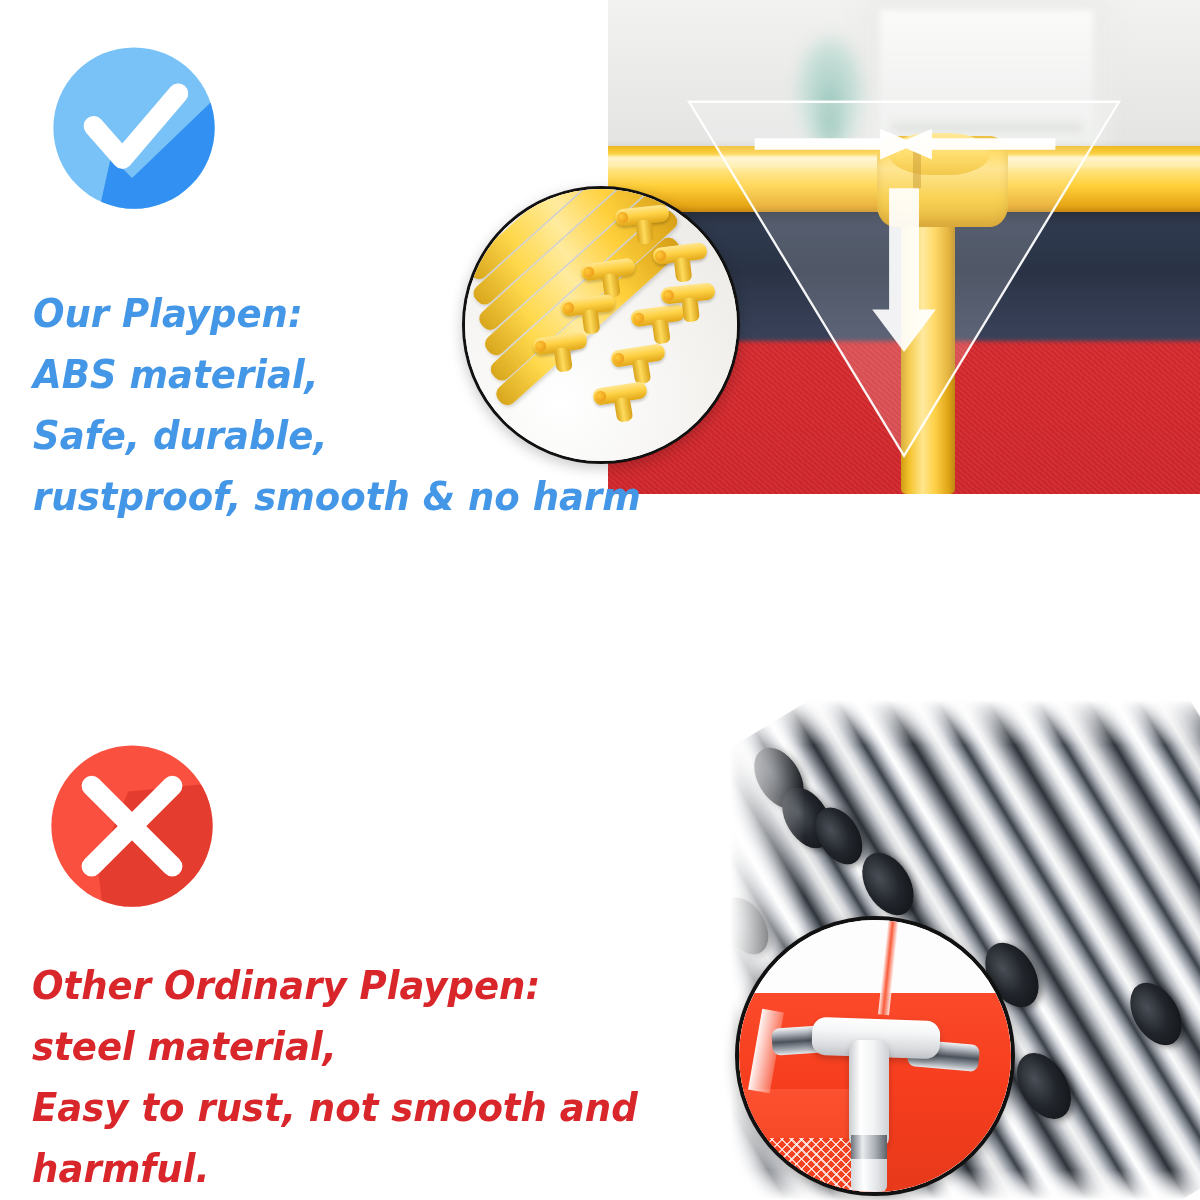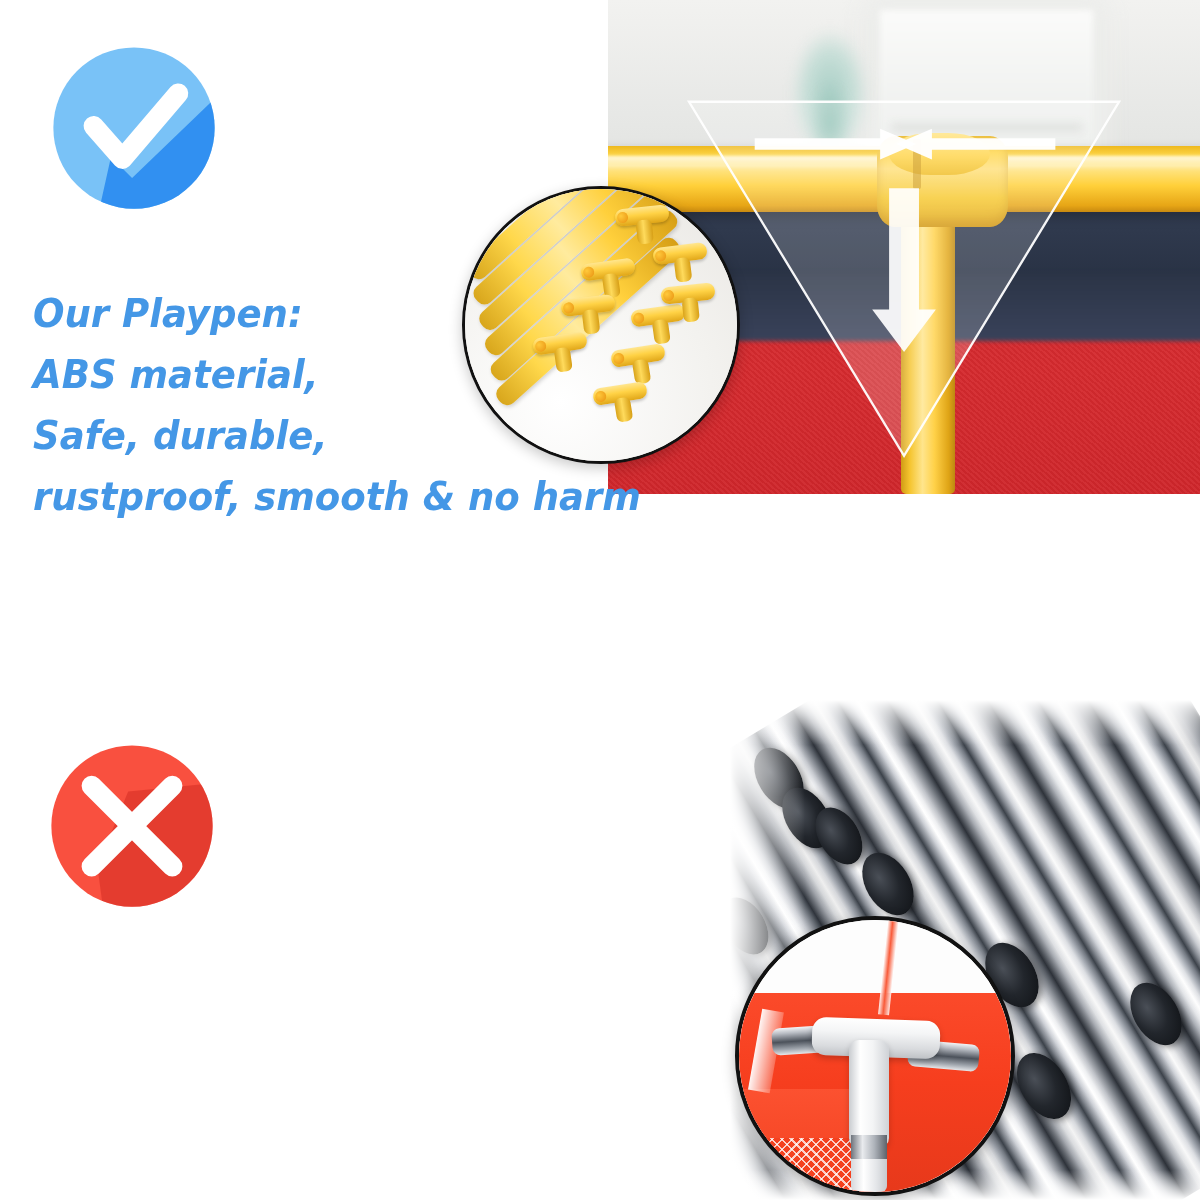--- a/index.html
+++ b/index.html
@@ -289,20 +289,26 @@
           </clipPath>
       </defs>
       <circle cx="100" cy="98" r="84" fill="#f9503f"></circle>
       <g clip-path="url(#xcirc)">
         <polygon points="96,62 200,52 200,200 72,200 64,140" fill="#d32b22" opacity="0.55"></polygon>
       </g>
       <path d="M58 56 L142 140 M142 56 L58 140" fill="none" stroke="#ffffff" stroke-width="21" stroke-linecap="round"></path>
     </svg>
   </div>
 
+  <div class="txt-block txt-bad">
+    <div class="txt-line">Other Ordinary Playpen:</div>
+    <div class="txt-line">steel material,</div>
+    <div class="txt-line">Easy to rust, not smooth and</div>
+    <div class="txt-line">harmful.</div>
+  </div>
 
   <div class="photo-bot">
     <div class="pb-tubes"></div>
     <div class="pb-tubes2"></div>
     <div class="pb-end" style="left:6%;top:9%;width:42px;height:66px;"></div>
     <div class="pb-end" style="left:12%;top:17%;width:42px;height:66px;"></div>
     <div class="pb-end" style="left:19%;top:21%;width:40px;height:62px;"></div>
     <div class="pb-end" style="left:-1%;top:39%;width:40px;height:62px;"></div>
     <div class="pb-end" style="left:29%;top:30%;width:44px;height:68px;"></div>
     <div class="pb-end" style="left:38%;top:46%;width:42px;height:66px;"></div>

